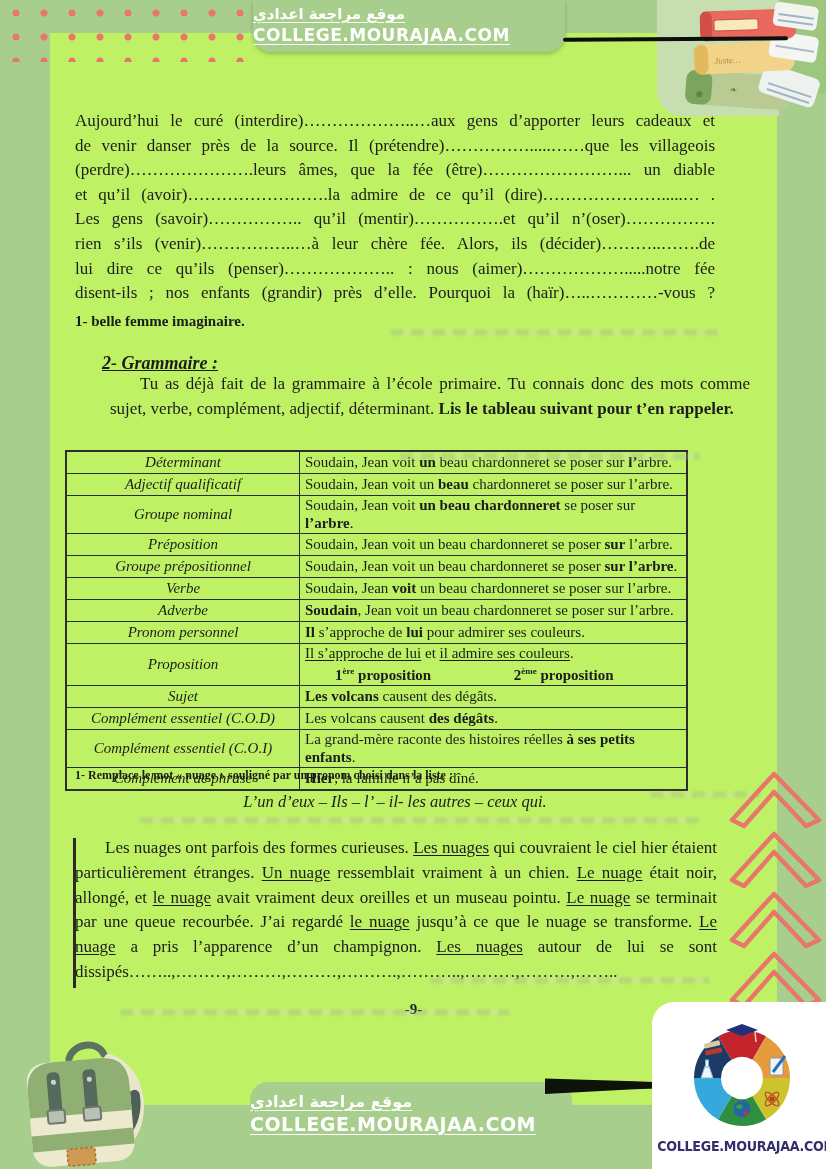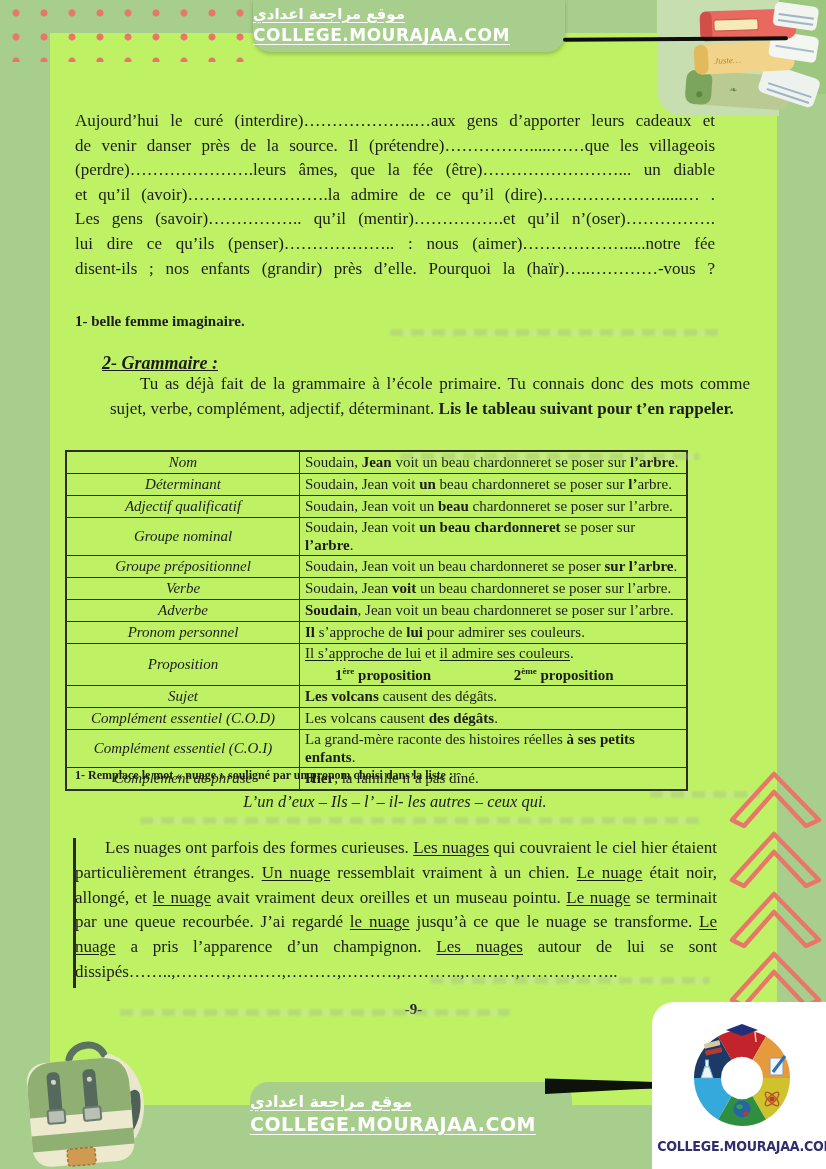--- a/index.html
+++ b/index.html
@@ -73,49 +73,50 @@
 
   <div class="page">
 
     <div class="doc jl" style="left:25px;top:76px;width:640px;">
       <div>
           <div class="jline">Aujourd’hui le curé (interdire)………………..…aux gens d’apporter leurs cadeaux et</div>
           <div class="jline">de venir danser près de la source. Il (prétendre)…………….....……que les villageois</div>
           <div class="jline">(perdre)………………….leurs âmes, que la fée (être)……………………... un diable</div>
           <div class="jline">et qu’il (avoir)…………………….la admire de ce qu’il (dire)………………….....… .</div>
           <div class="jline">Les gens (savoir)…………….. qu’il (mentir)…………….et qu’il n’(oser)…………….</div>
+          <div class="jline">rien s’ils (venir)……………..…à leur chère fée. Alors, ils (décider)………..…….de</div>
           <div class="jline">lui dire ce qu’ils (penser)……………….. : nous (aimer)……………….....notre fée</div>
           <div class="jline">disent-ils ; nos enfants (grandir) près d’elle. Pourquoi la (haïr)…..…………-vous ?</div>
         </div>
     </div>
 
 
     <div class="doc foot" style="left:25px;top:276px;width:400px;">1- belle femme imaginaire.</div>
 
     <div class="doc h2g" style="left:52px;top:318px;text-decoration:underline;">2- Grammaire :</div>
 
     <div class="doc gp" style="left:25px;top:339px;width:640px;"><span>Tu as déjà fait de la grammaire à l’école primaire. Tu connais donc des mots comme sujet, verbe, complément, adjectif, déterminant. </span><span class="b">Lis le tableau suivant pour t’en rappeler.</span></div>
 
     <table class="gtable">
       <tbody>
           <tr>
-            <td class="lbl">Nom</td>
-            <td class="val"><div><span>Soudain, </span><span class="b">Jean</span><span> voit un beau chardonneret se poser sur </span><span class="b">l’arbre</span><span>.</span></div></td>
-          </tr>
-          <tr>
             <td class="lbl">Déterminant</td>
             <td class="val"><div><span>Soudain, Jean voit </span><span class="b">un</span><span> beau chardonneret se poser sur </span><span class="b">l’</span><span>arbre.</span></div></td>
           </tr>
           <tr>
             <td class="lbl">Adjectif qualificatif</td>
             <td class="val"><div><span>Soudain, Jean voit un </span><span class="b">beau</span><span> chardonneret se poser sur l’arbre.</span></div></td>
           </tr>
           <tr>
             <td class="lbl">Groupe nominal</td>
             <td class="val"><div><span>Soudain, Jean voit </span><span class="b">un beau chardonneret</span><span> se poser sur </span><span class="b">l’arbre</span><span>.</span></div></td>
+          </tr>
+          <tr>
+            <td class="lbl">Préposition</td>
+            <td class="val"><div><span>Soudain, Jean voit un beau chardonneret se poser </span><span class="b">sur</span><span> l’arbre.</span></div></td>
           </tr>
           <tr>
             <td class="lbl">Groupe prépositionnel</td>
             <td class="val"><div><span>Soudain, Jean voit un beau chardonneret se poser </span><span class="b">sur l’arbre</span><span>.</span></div></td>
           </tr>
           <tr>
             <td class="lbl">Verbe</td>
             <td class="val"><div><span>Soudain, Jean </span><span class="b">voit</span><span> un beau chardonneret se poser sur l’arbre.</span></div></td>
           </tr>
           <tr>

